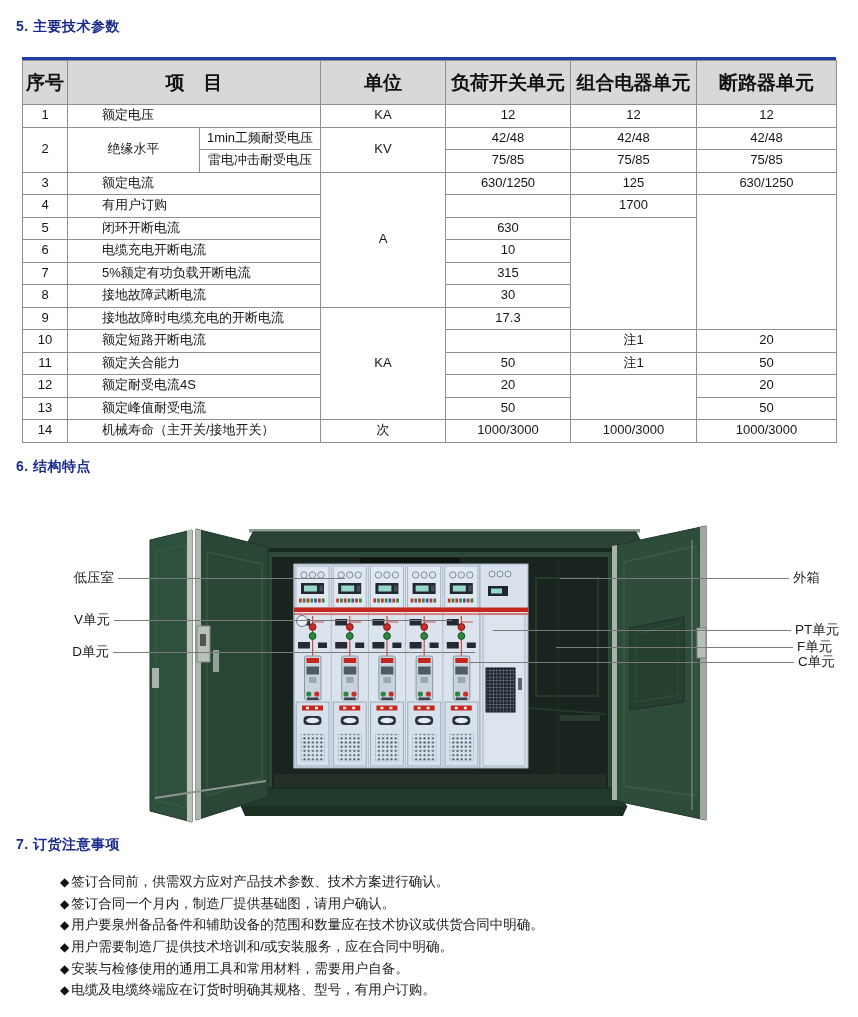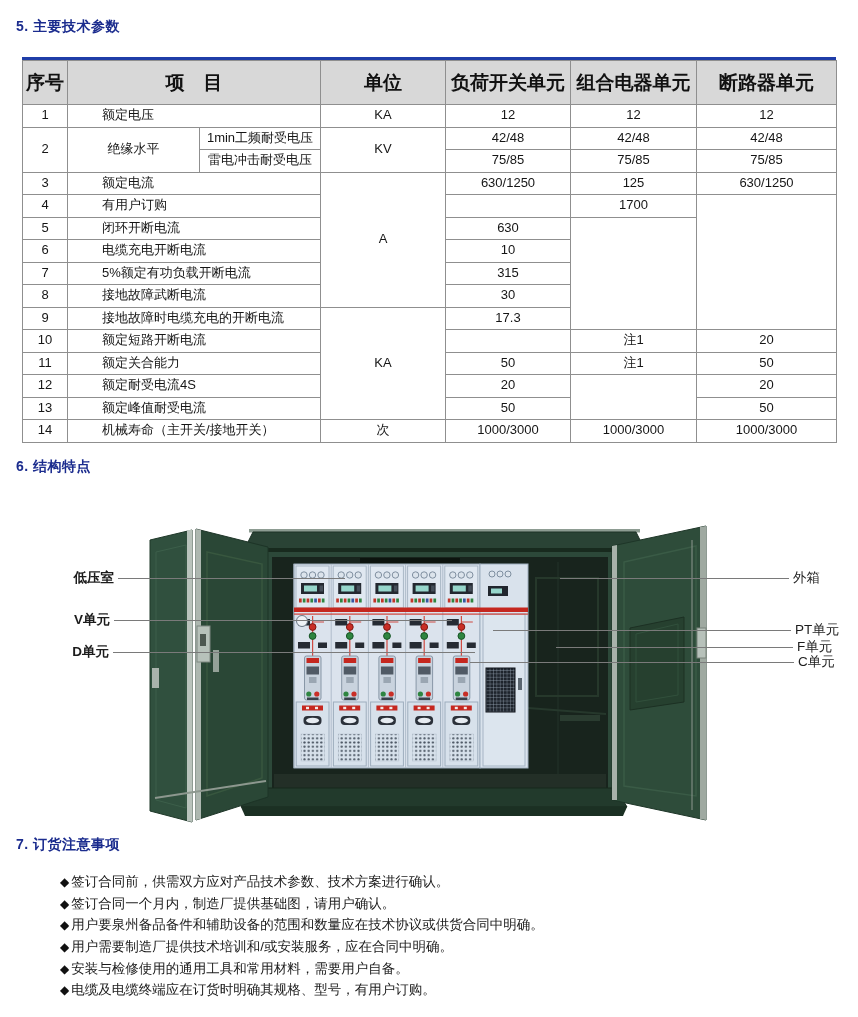--- a/index.html
+++ b/index.html
@@ -31,21 +31,21 @@
   td.item{text-align:left;padding-left:34px;}
   td.sub{font-size:13px;}
 
   
   #figure{position:absolute;left:0;top:500px;width:858px;height:340px;}
   #figure svg{position:absolute;left:0;top:0;}
   #annotations{position:absolute;left:0;top:500px;width:858px;height:340px;z-index:3;}
   .callout{
     position:absolute;font-size:13.5px;color:#1c1c1c;white-space:nowrap;line-height:18px;
   }
-  .callout.left{transform:translateX(-100%);font-weight:bold;}
+  .callout.left{transform:translateX(-100%);}
   .leader{position:absolute;height:1px;background:#7a7a7a;}
 
   
   #notes{position:absolute;left:60px;top:871px;width:760px;font-size:13.5px;color:#1a1a1a;}
   .note{height:21.7px;line-height:21.7px;white-space:nowrap;}
   .note .diamond{font-size:12px;margin-right:2px;color:#111;}
 </style>
 </head>
 <body>
 

